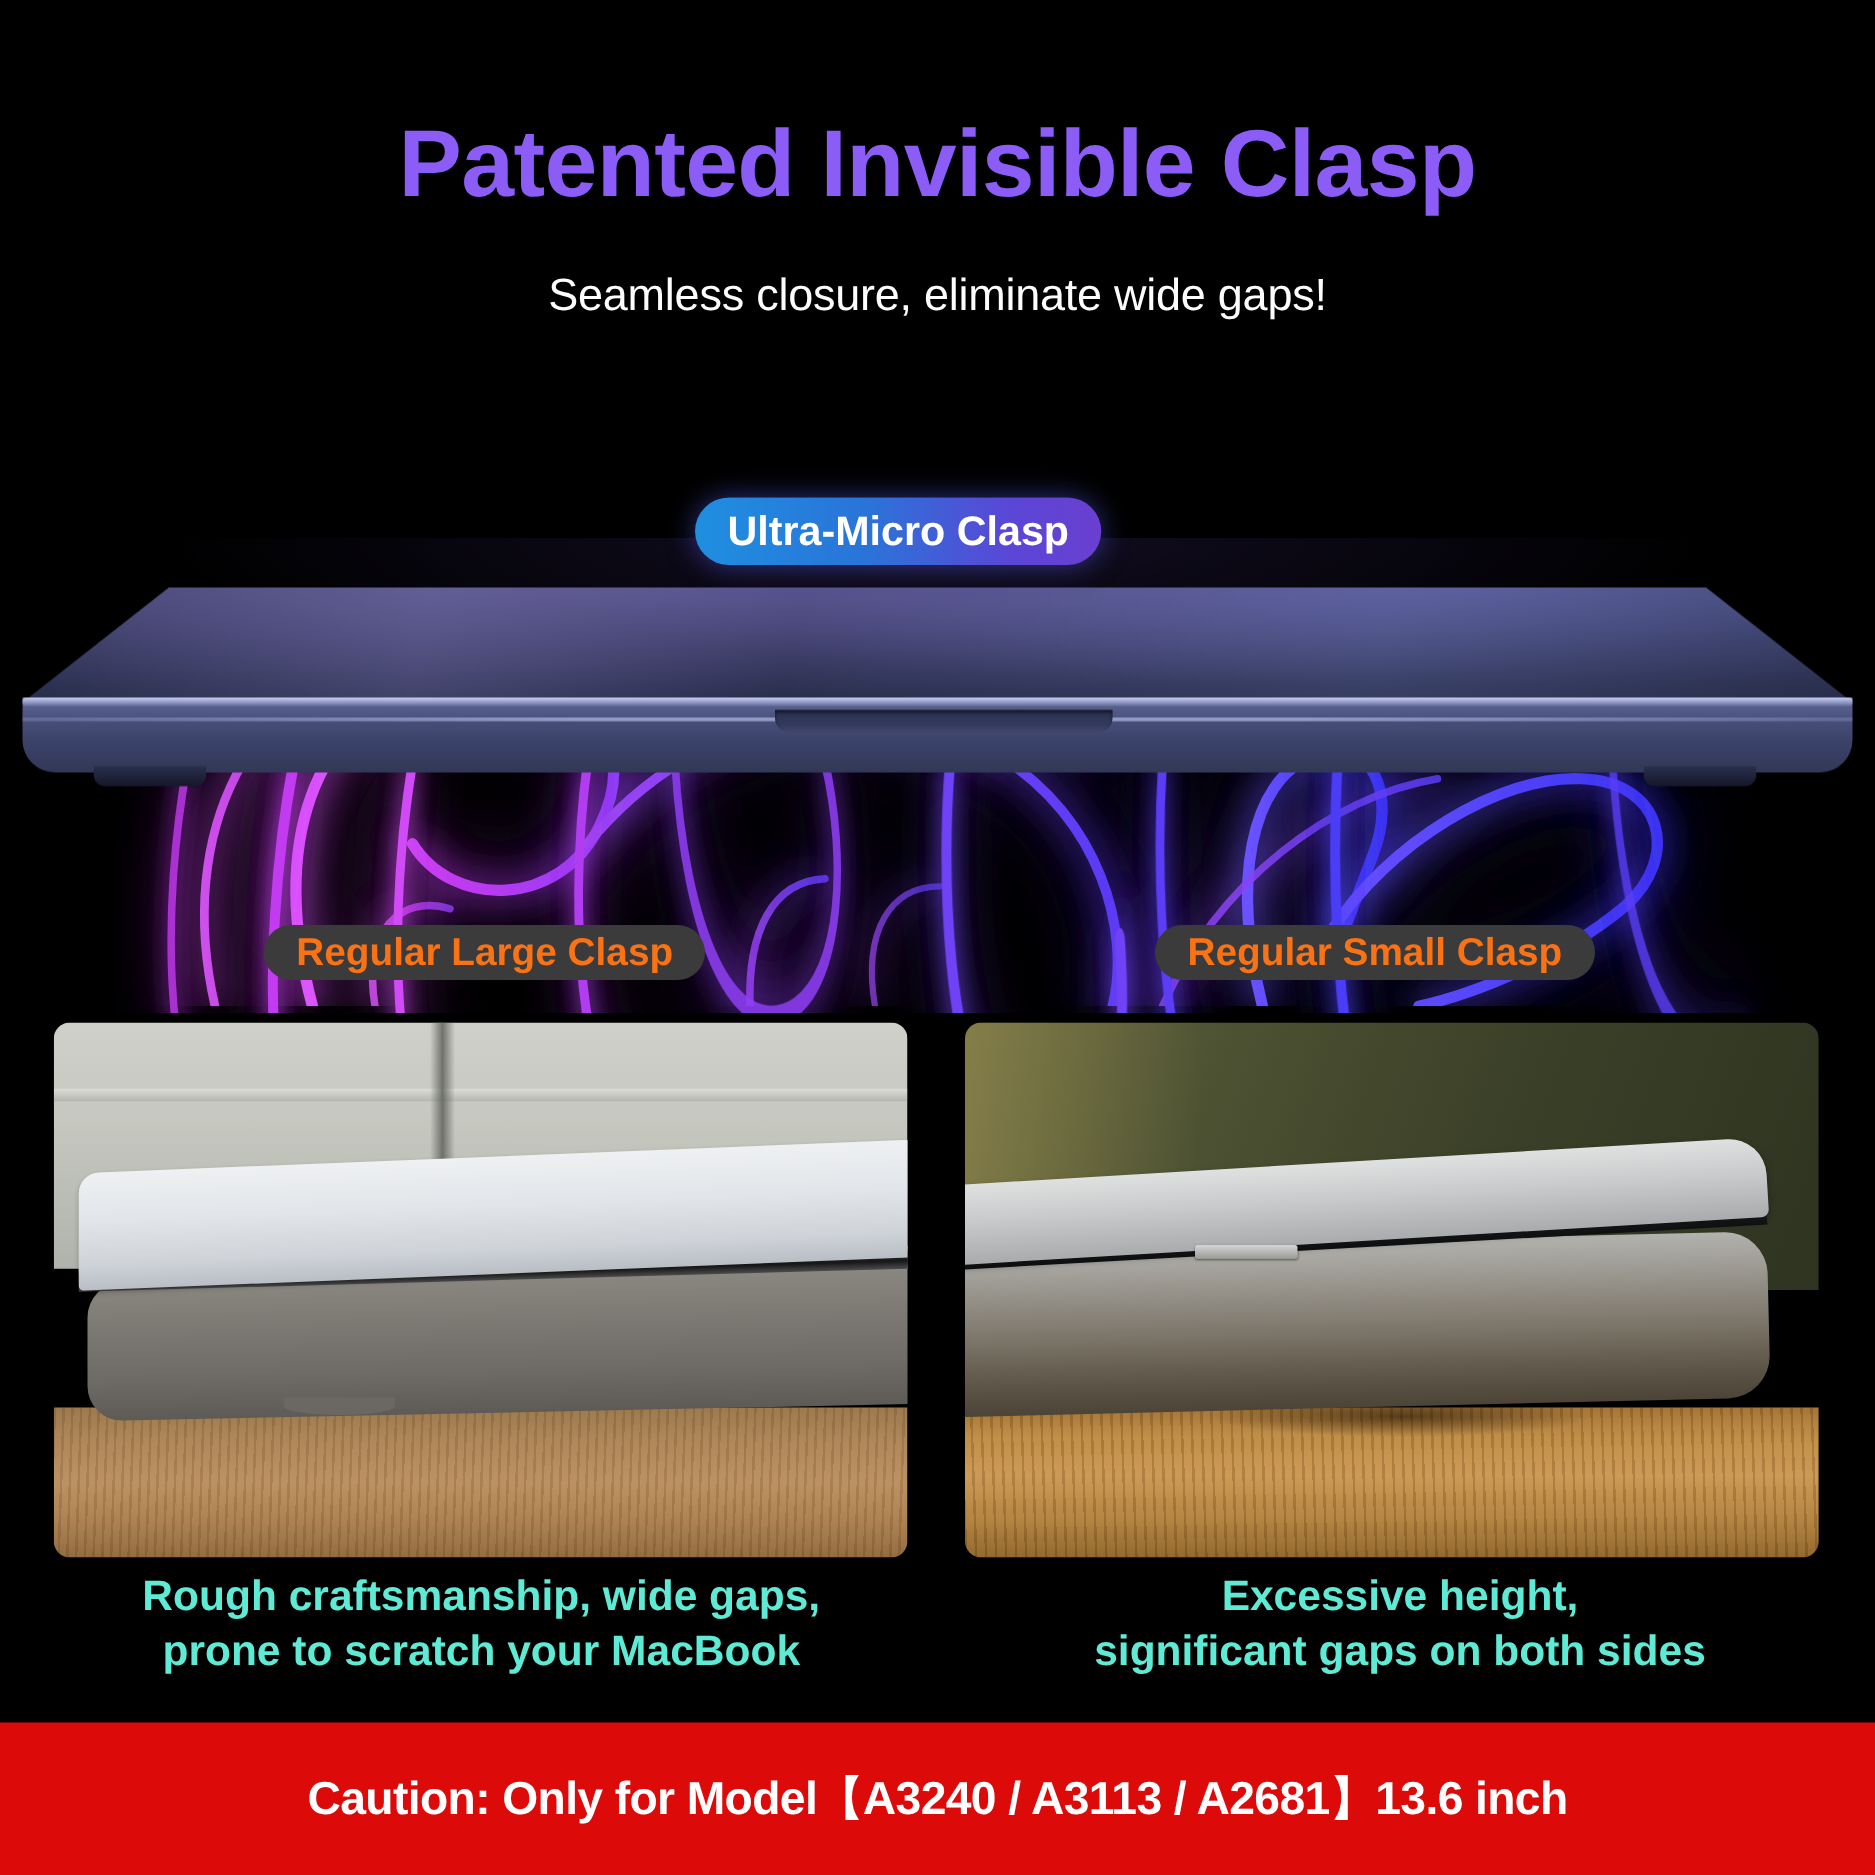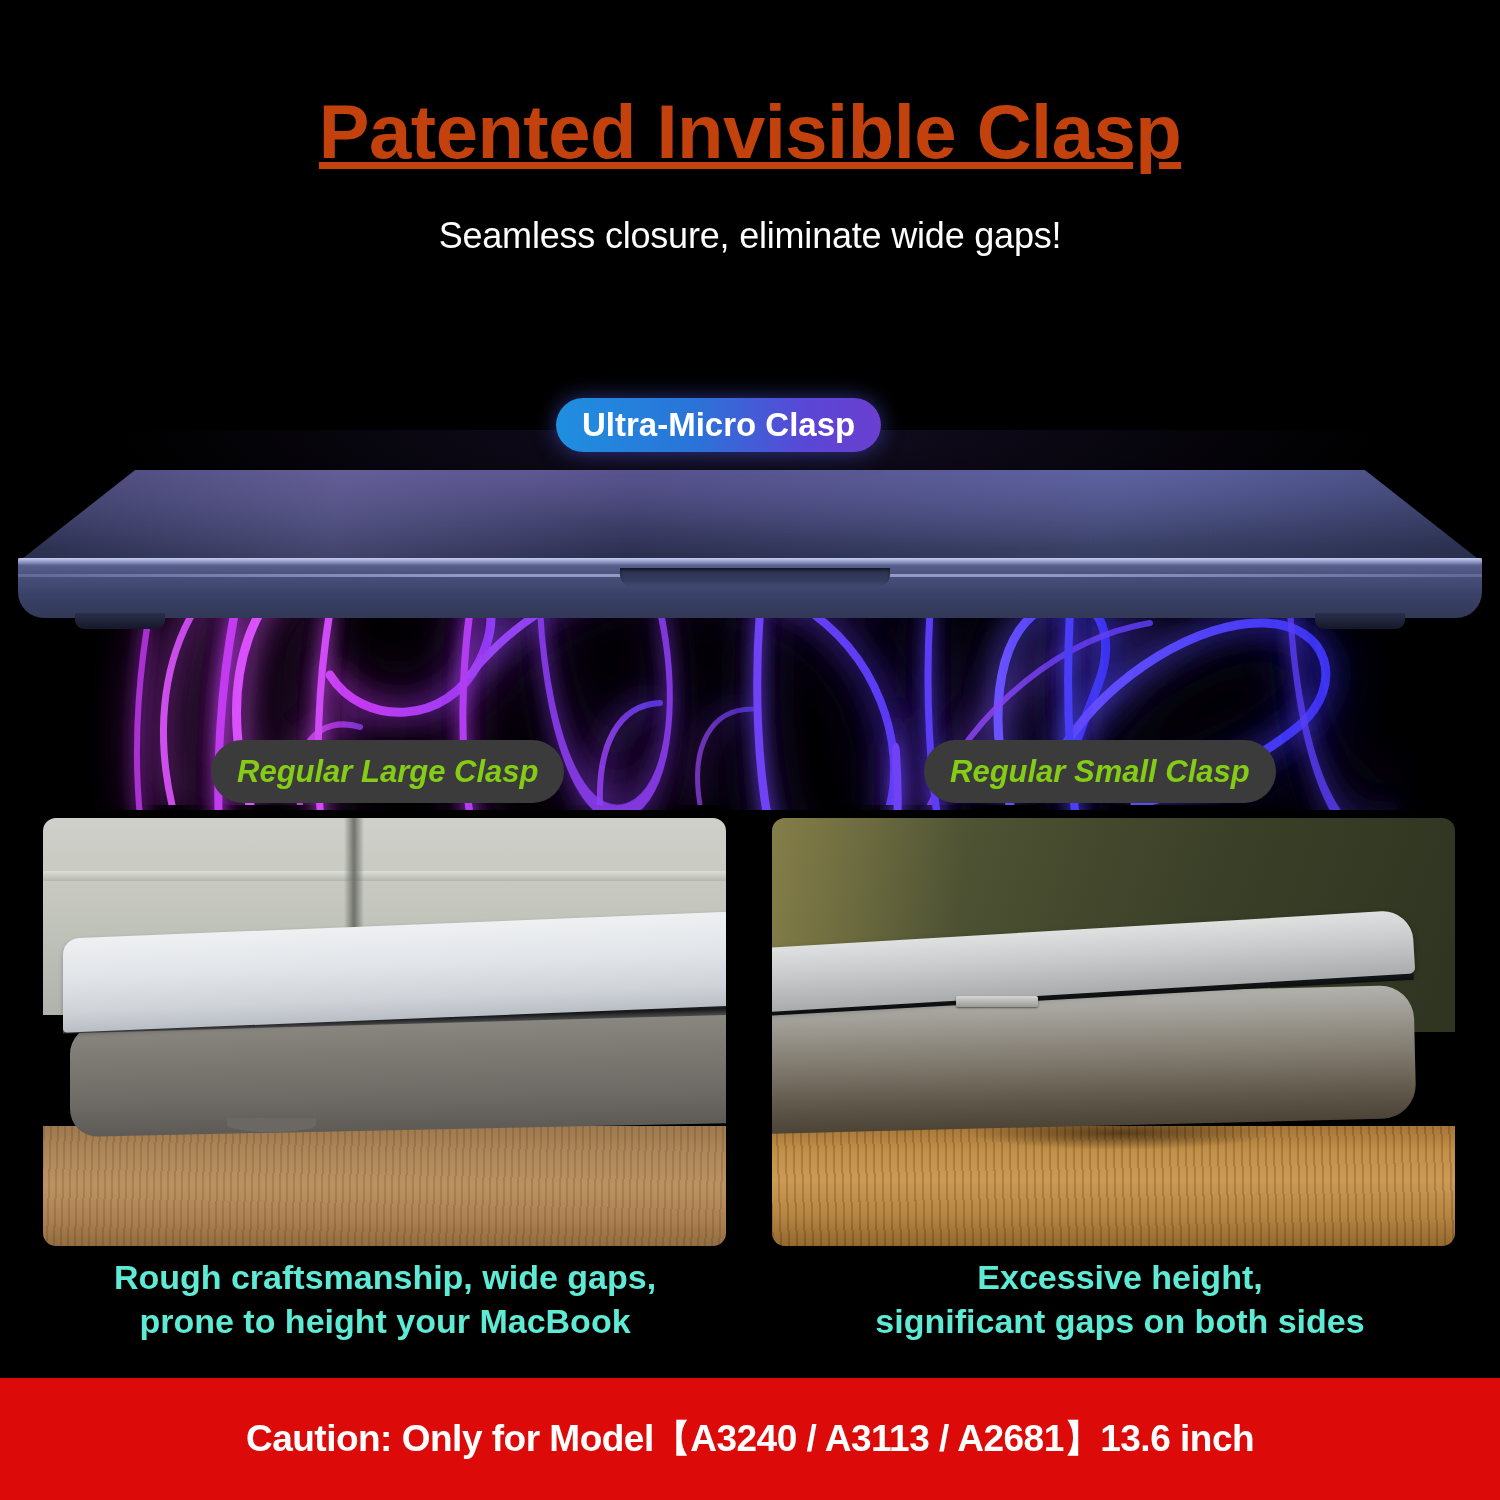--- a/index.html
+++ b/index.html
@@ -10,27 +10,26 @@
     overflow:hidden;
     position:relative;
   }
 
   .stage { position:absolute; inset:0; background:#000; }
 
   
   .headline {
     position:absolute; left:0; right:0; top:92px;
     text-align:center;
-    color:#c2410c;
+    color:#8b5cf6;
     font-size:76px;
     font-weight:700;
     letter-spacing:-0.5px;
     line-height:1.05;
     z-index:40;
-    text-decoration:underline;
   }
   .subhead {
     position:absolute; left:0; right:0; top:215px;
     text-align:center;
     color:#fdfdfd;
     font-size:36px;
     font-weight:500;
     letter-spacing:-0.2px;
     z-index:40;
   }
@@ -94,22 +93,22 @@
     z-index:45;
     white-space:nowrap;
   }
   .badge-primary {
     left:556px; top:398px; height:54px; padding:15px 26px;
     font-size:33px;
     background:linear-gradient(90deg, #1f8fe0 0%, #2a74d8 42%, #5b46d6 78%, #6a3fd0 100%);
     box-shadow:0 0 22px rgba(80,90,230,0.55);
   }
   .badge-gray {
-    height:63px; padding:0 26px; font-size:31px; font-weight:600;
-    background:#3b3b3b; color:#84cc16;font-style:italic;
+    height:44px; padding:0 26px; font-size:31px; font-weight:600;
+    background:#3b3b3b; color:#f97316;
   }
   .badge-left  { left:211px; top:740px; }
   .badge-right { left:924px; top:740px; }
 
   
   .photos { position:absolute; left:0; top:818px; width:1500px; height:428px; }
   .photo {
     position:absolute; top:0; width:683px; height:428px;
     border-radius:13px; overflow:hidden;
   }
@@ -349,21 +348,21 @@
       <div class="pr-shadow"></div>
       <div class="pr-base"></div>
       <div class="pr-gapline"></div>
       <div class="pr-lid"></div>
       <div class="pr-clasp"></div>
     </div>
   </div>
 
   <div class="caption left">
     <div>Rough craftsmanship, wide gaps,</div>
-    <div>prone to height your MacBook</div>
+    <div>prone to scratch your MacBook</div>
   </div>
   <div class="caption right">
     <div>Excessive height,</div>
     <div>significant gaps on both sides</div>
   </div>
 
   <div class="caution">
     <div class="caution-text">Caution: Only for Model【A3240 / A3113 / A2681】13.6 inch</div>
   </div>
 

